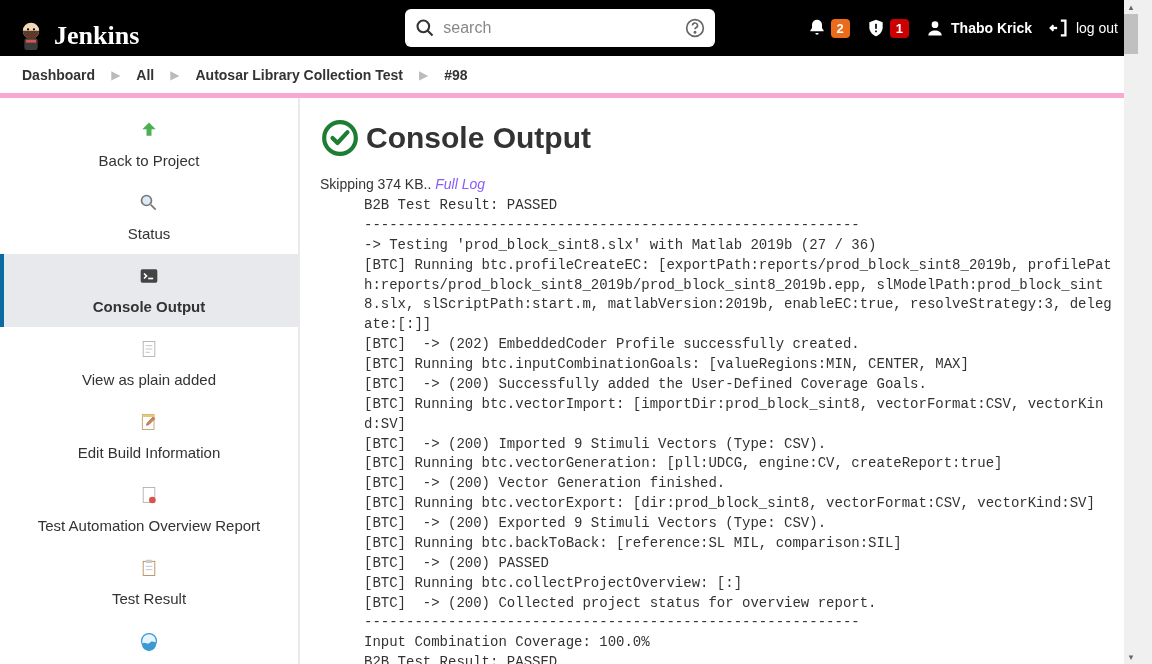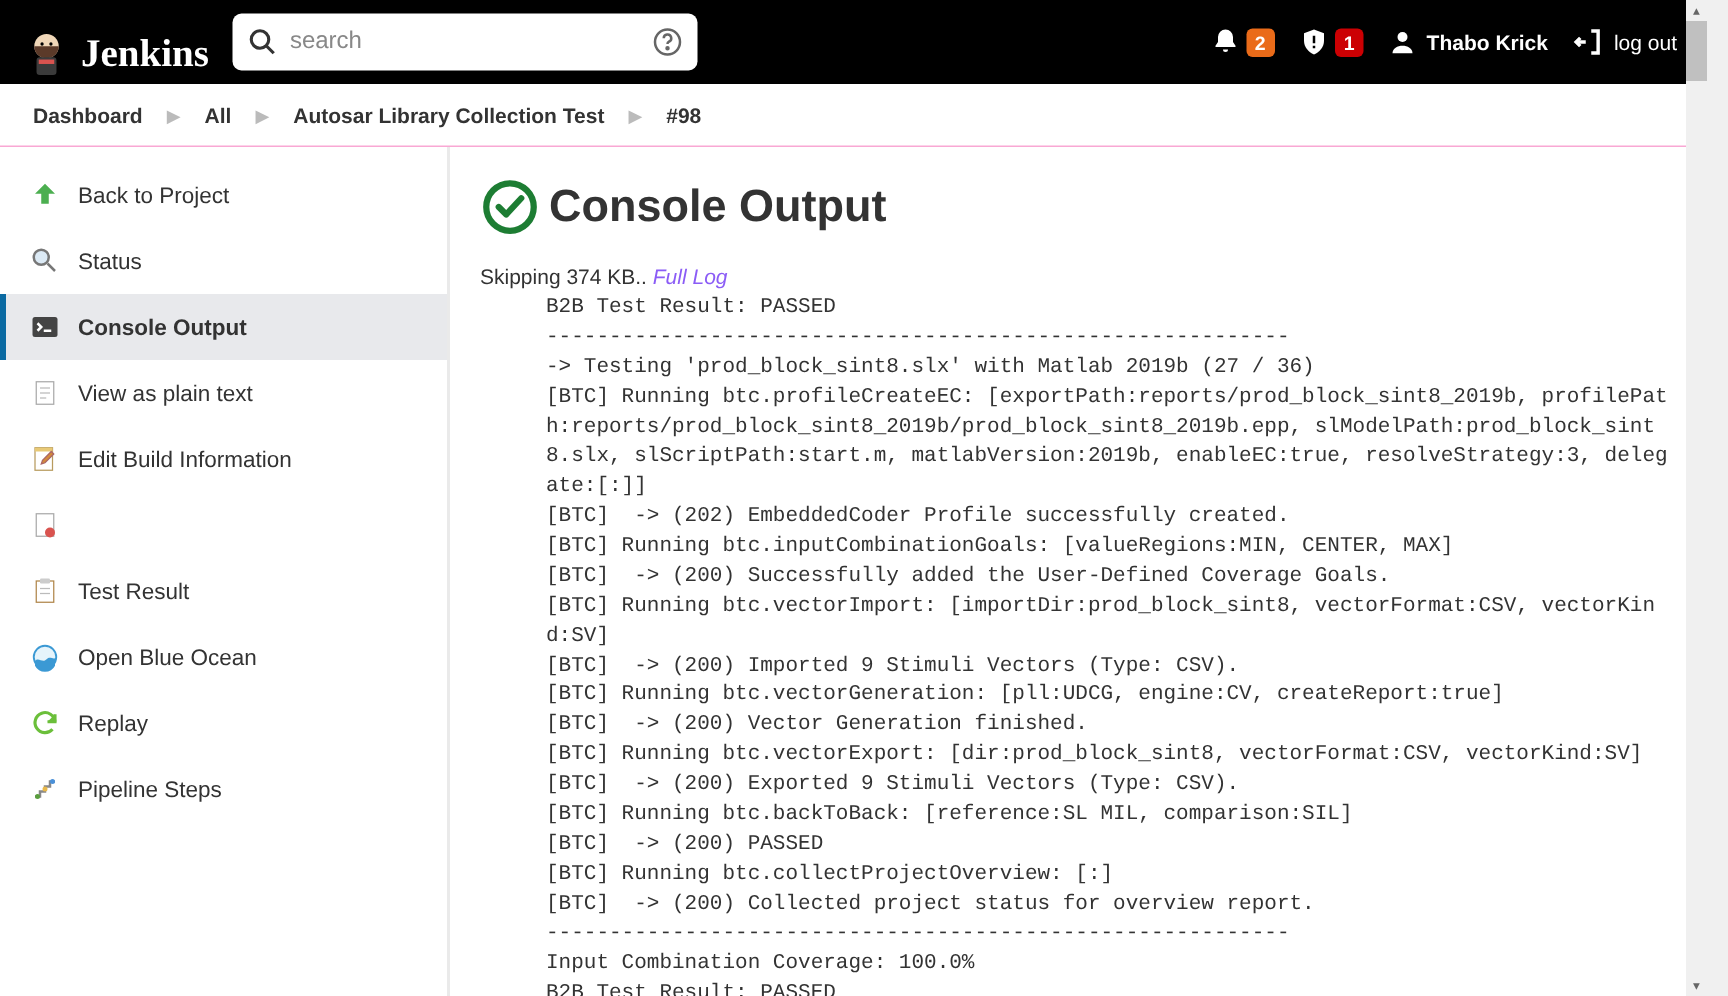--- a/index.html
+++ b/index.html
@@ -7,41 +7,41 @@
   .page { width: 1152px; height: 664px; position: relative; overflow: hidden; border-right: 14px solid #f0f0f0; }
   .scrollbar-track { position: absolute; right: 0; top: 0; width: 14px; height: 100%; background: #f0f0f0; }
   .scrollbar-thumb { position: absolute; top: 0; width: 14px; height: 40px; background: #c0c0c0; border-radius: 0; }
   .scrollbar-arrow { position: absolute; width: 14px; height: 14px; font-size: 9px; text-align: center; line-height: 14px; color: #666; }
 
   
   .header { background: #000; height: 56px; display: flex; align-items: center; padding: 0 20px 0 16px; gap: 16px; color: #fff; }
   .logo-area { display: flex; align-items: center; gap: 8px; margin-top: 16px; }
   .logo-img { width: 30px; height: 34px; }
   .logo-text { font-family: Georgia, serif; font-size: 26px; font-weight: bold; }
-  .search-wrap { flex: 0 0 auto; }
+  .search-wrap { flex: 0 0 auto; margin-left: 250px; }
   .search-box { background: #fff; border-radius: 6px; width: 310px; height: 38px; display: flex; align-items: center; padding: 0 10px; }
   .search-box input { border: none; outline: none; flex: 1; font-size: 16px; color: #333; background: transparent; }
   .search-box input::placeholder { color: #888; }
   .header-icons { display: flex; align-items: center; gap: 16px; margin-left: auto; }
   .icon-btn { display: flex; align-items: center; gap: 4px; cursor: pointer; }
   .badge { border-radius: 4px; padding: 2px 6px; font-size: 13px; font-weight: bold; color: #fff; }
   .badge-orange { background: #ea6b19; }
   .badge-red { background: #cc0003; }
   .user-link { display: flex; align-items: center; gap: 6px; font-weight: bold; text-align: right; }
   .logout { display: flex; align-items: center; gap: 6px; font-weight: normal; }
 
   
-  .crumbs { height: 42px; display: flex; align-items: center; padding: 0 10px; gap: 4px; border-bottom: 1px solid #f9a8d4; }
+  .crumbs { height: 42px; display: flex; align-items: center; padding: 0 10px; gap: 4px; border-bottom: 5px solid #f9a8d4; }
   .crumbs a { color: #333; font-weight: bold; padding: 6px 12px; text-decoration: none; }
   .crumb-sep { color: #bbb; font-size: 12px; }
 
   
   .body-area { display: flex; height: calc(100% - 98px); }
   .sidebar { width: 300px; border-right: 2px solid #eaeaea; padding-top: 10px; }
-  .side-item { display: flex; align-items: center; gap: 12px; padding: 12px 20px; cursor: pointer; font-size: 15px; }
+  .side-item { display: flex; align-items: center; gap: 12px; padding: 12px 20px; cursor: pointer; font-size: 15px; flex-direction: column; }
   .side-item.active { background: #e8e9ec; font-weight: bold; border-left: 4px solid #0b6aa2; padding-left: 16px; }
   .side-icon { width: 20px; height: 20px; display: flex; align-items: center; justify-content: center; }
 
   .main { flex: 1; padding: 20px 20px 0 20px; overflow: hidden; }
   .title-row { display: flex; align-items: center; gap: 6px; margin-bottom: 18px; }
   .title-row h1 { font-size: 30px; font-weight: 800; }
   .success-circle { width: 40px; height: 40px; }
 
   .skip-line { margin-bottom: 4px; }
   .skip-line .link { color: #8b5cf6; text-decoration: none; font-style: italic; }
@@ -155,39 +155,40 @@
       </div>
       <div class="side-item">
         <span class="side-icon">
           <svg width="20" height="20" viewBox="0 0 24 24">
               <rect x="5" y="3" width="14" height="18" fill="#fff" stroke="#aaa"></rect>
               <line x1="8" y1="8" x2="16" y2="8" stroke="#bbb"></line>
               <line x1="8" y1="12" x2="16" y2="12" stroke="#bbb"></line>
               <line x1="8" y1="16" x2="13" y2="16" stroke="#bbb"></line>
             </svg>
         </span>
-        <span>View as plain text</span>
+        <span>View as plain added</span>
       </div>
       <div class="side-item">
         <span class="side-icon">
           <svg width="20" height="20" viewBox="0 0 24 24">
               <rect x="4" y="3" width="14" height="18" fill="#fff" stroke="#b89b5e"></rect>
               <rect x="4" y="3" width="14" height="3" fill="#e8c976"></rect>
               <path d="M19 8l-7 7-3 1 1-3 7-7z" fill="#d48a3a" stroke="#a66"></path>
             </svg>
         </span>
         <span>Edit Build Information</span>
       </div>
       <div class="side-item">
         <span class="side-icon">
           <svg width="20" height="20" viewBox="0 0 24 24">
               <rect x="5" y="3" width="14" height="18" fill="#fff" stroke="#aaa"></rect>
               <circle cx="16" cy="18" r="4" fill="#d9534f"></circle>
             </svg>
         </span>
+        <span>Test Automation Overview Report</span>
       </div>
       <div class="side-item">
         <span class="side-icon">
           <svg width="20" height="20" viewBox="0 0 24 24">
               <rect x="5" y="4" width="14" height="17" fill="#fff" stroke="#b0864a"></rect>
               <rect x="8" y="2" width="8" height="4" rx="1" fill="#ccc"></rect>
               <line x1="8" y1="10" x2="16" y2="10" stroke="#bbb"></line>
               <line x1="8" y1="14" x2="16" y2="14" stroke="#bbb"></line>
             </svg>
         </span>

